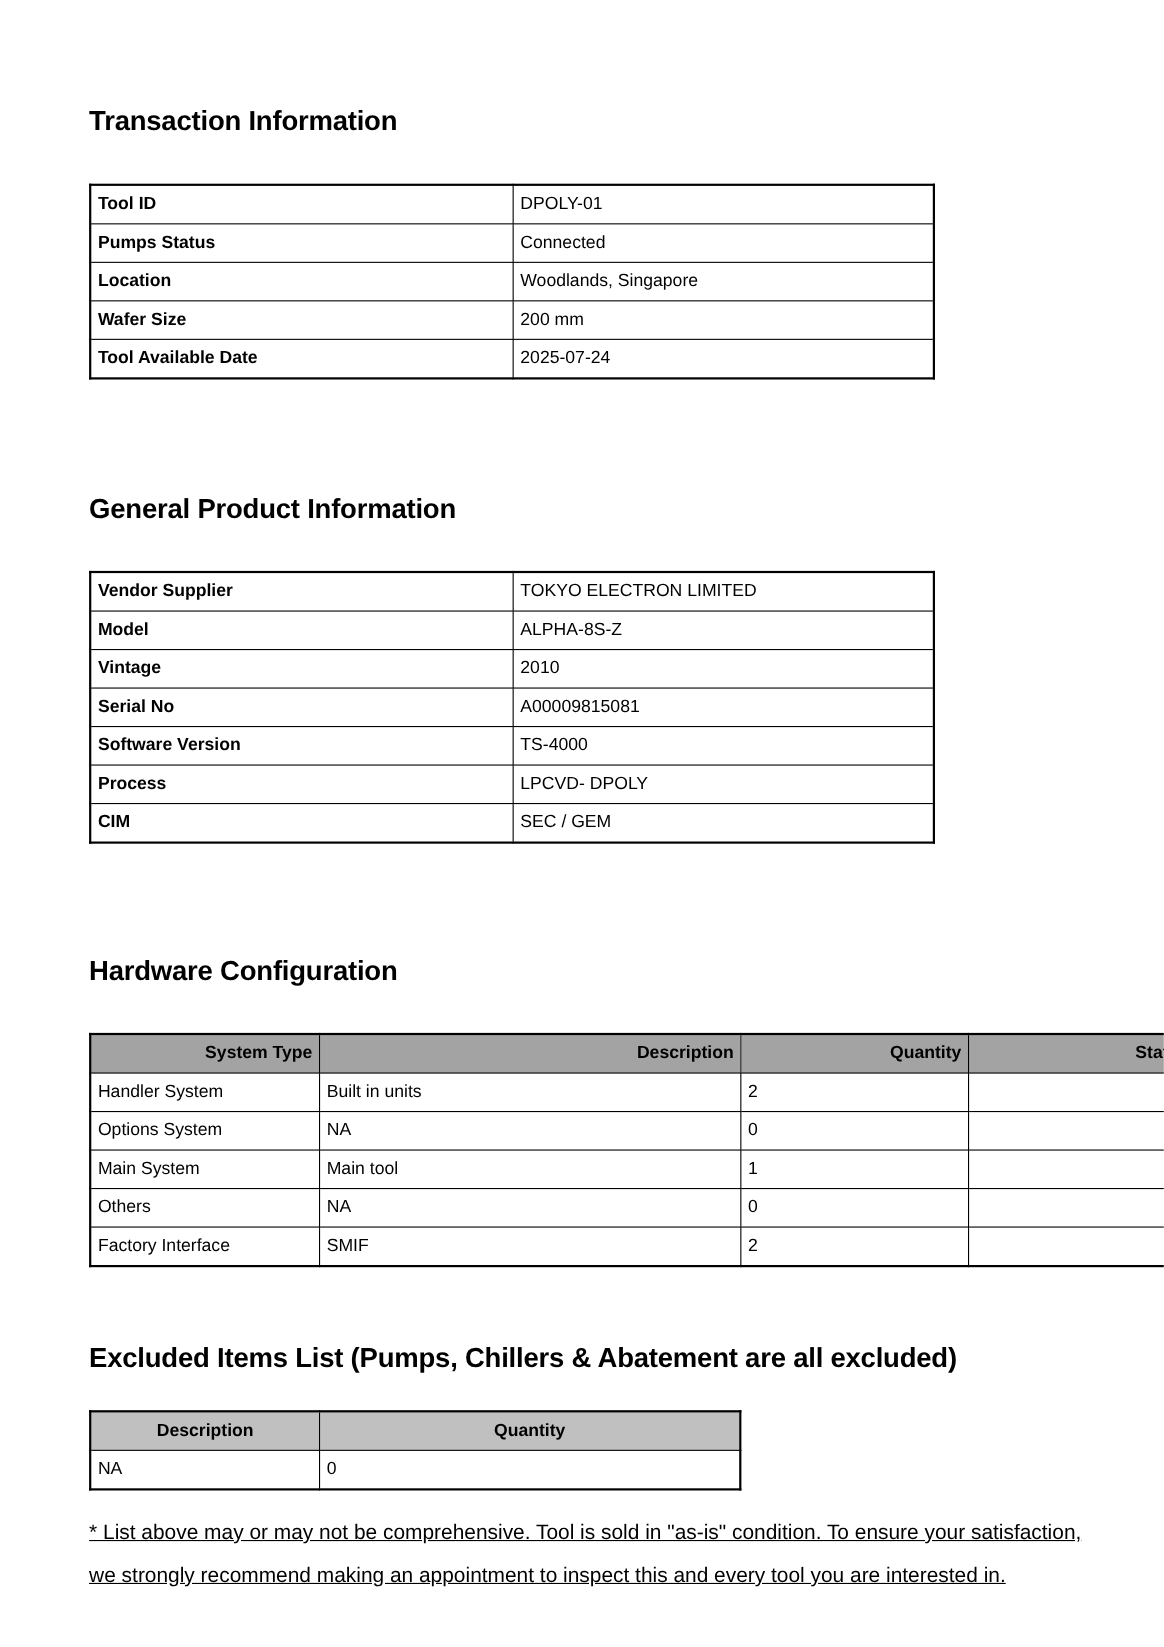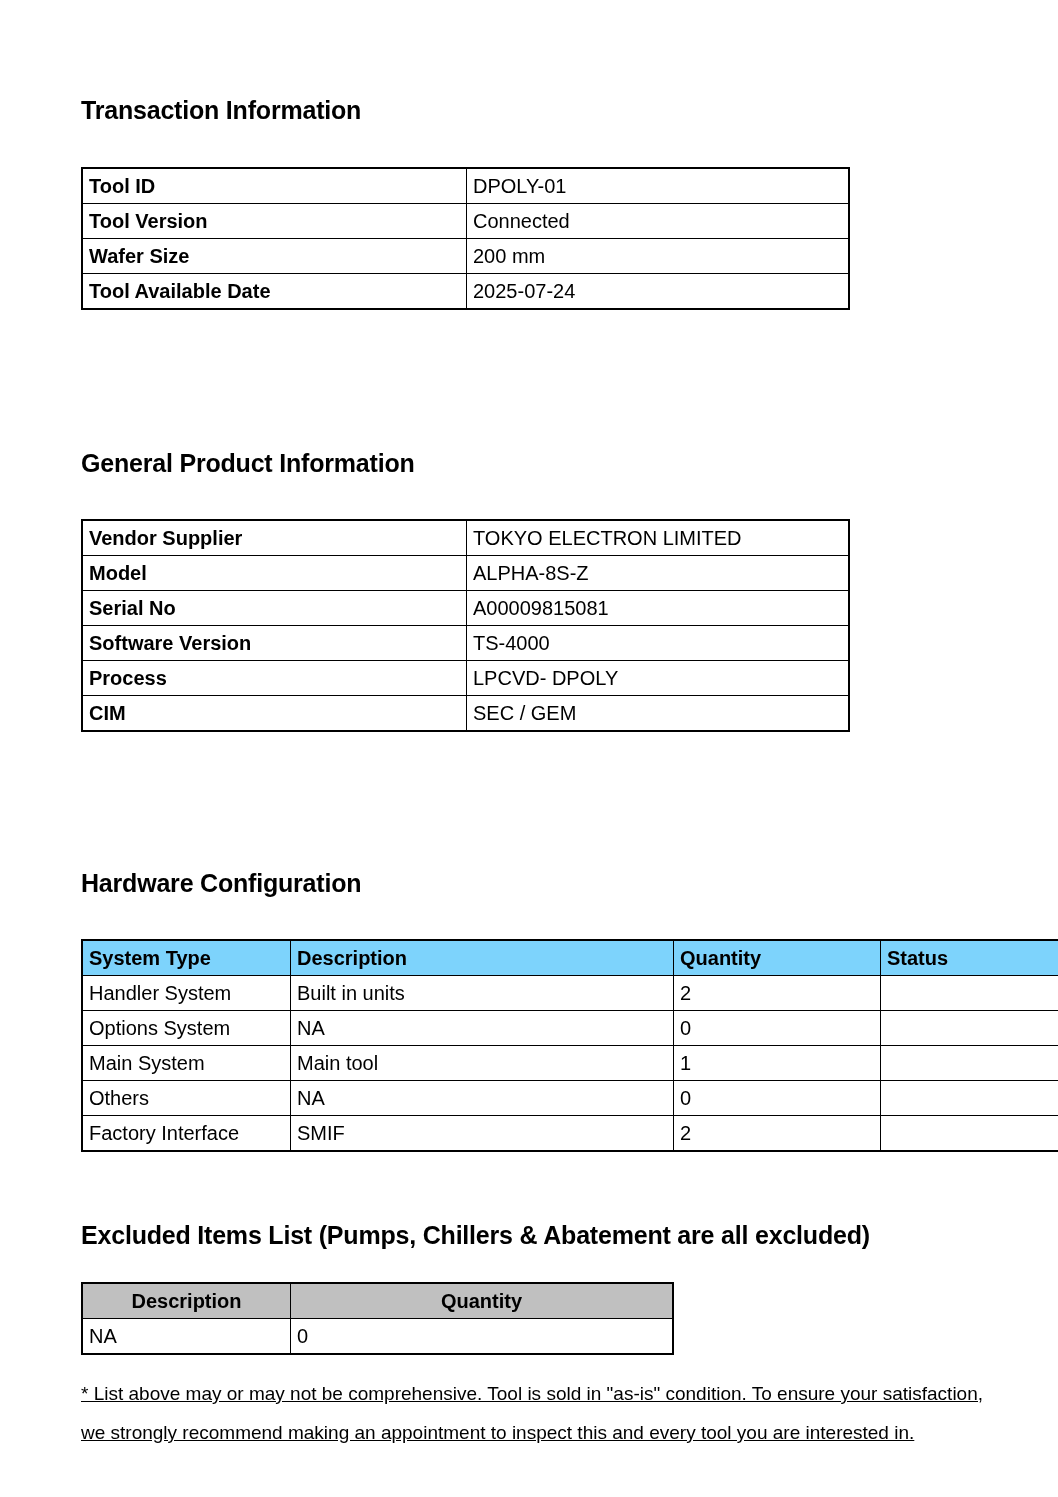--- a/index.html
+++ b/index.html
@@ -45,21 +45,21 @@
   table.doc-table {
     position: absolute;
     border-collapse: collapse;
     table-layout: fixed;
     background: #ffffff;
   }
   table.doc-table td,
   table.doc-table th {
     border: 1px solid #000000;
     padding: 0 6px;
-    font-size: 20px;
+    font-size: 16px;
     line-height: 1.1;
     vertical-align: middle;
     text-align: left;
     font-weight: normal;
     overflow: hidden;
     white-space: nowrap;
   }
 
   
   #table-transaction, #table-general {
@@ -79,23 +79,23 @@
 
   
   #table-hardware {
     left: 81px;
     top: 939px;
     width: 953px;
     border: 2px solid #000000;
   }
   #table-hardware th, #table-hardware td { height: 34px; }
   #table-hardware thead th {
-    background: #7dd3fc;
+    background: #a3a3a3;
     font-weight: bold;
-    text-align: left;
+    text-align: right;
   }
   .col-systype  { width: 195px; }
   .col-desc     { width: 370px; }
   .col-qty      { width: 194px; }
   .col-status   { width: 194px; }
 
   
   #table-excluded {
     left: 81px;
     top: 1282px;
@@ -131,22 +131,26 @@
 
   <h2 class="section-heading" id="heading-transaction">Transaction Information</h2>
 
   <table class="doc-table" id="table-transaction">
     <tbody>
       <tr>
         <td class="kv-label">Tool ID</td>
         <td class="kv-value">DPOLY-01</td>
       </tr>
       <tr>
-        <td class="kv-label">Tool Version</td>
+        <td class="kv-label">Pumps Status</td>
         <td class="kv-value">Connected</td>
+      </tr>
+      <tr>
+        <td class="kv-label">Location</td>
+        <td class="kv-value">Woodlands, Singapore</td>
       </tr>
       <tr>
         <td class="kv-label">Wafer Size</td>
         <td class="kv-value">200 mm</td>
       </tr>
       <tr>
         <td class="kv-label">Tool Available Date</td>
         <td class="kv-value">2025-07-24</td>
       </tr>
     </tbody>
@@ -156,20 +160,24 @@
 
   <table class="doc-table" id="table-general">
     <tbody>
       <tr>
         <td class="kv-label">Vendor Supplier</td>
         <td class="kv-value">TOKYO ELECTRON LIMITED</td>
       </tr>
       <tr>
         <td class="kv-label">Model</td>
         <td class="kv-value">ALPHA-8S-Z</td>
+      </tr>
+      <tr>
+        <td class="kv-label">Vintage</td>
+        <td class="kv-value">2010</td>
       </tr>
       <tr>
         <td class="kv-label">Serial No</td>
         <td class="kv-value">A00009815081</td>
       </tr>
       <tr>
         <td class="kv-label">Software Version</td>
         <td class="kv-value">TS-4000</td>
       </tr>
       <tr>

